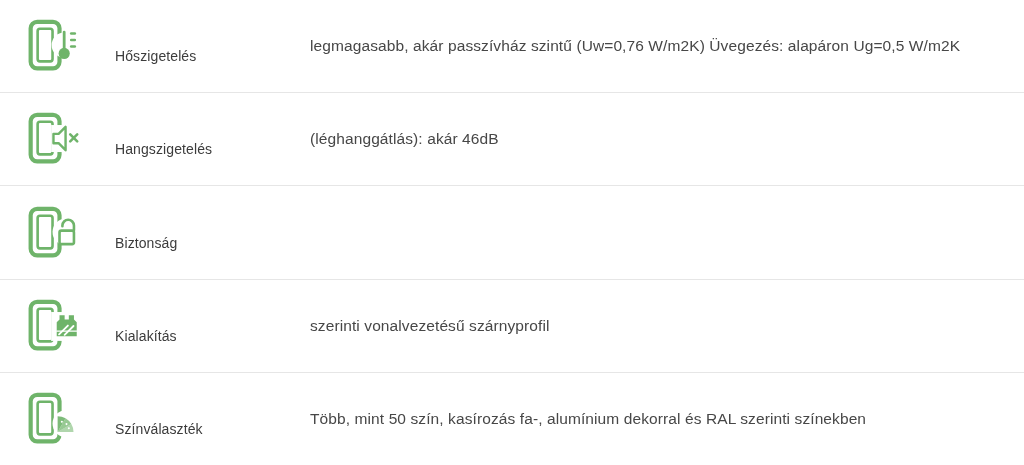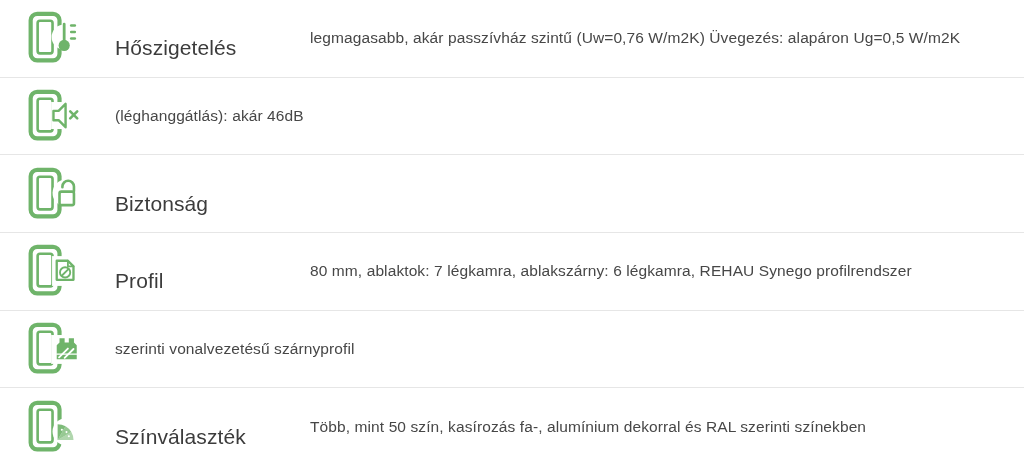--- a/index.html
+++ b/index.html
@@ -23,21 +23,21 @@
     border-bottom:1px solid var(--divider-color);
   }
   .spec-row:last-child{border-bottom:none;}
   .icon-cell{
     width:115px;flex-shrink:0;
     padding-left:26px;display:flex;align-items:center;
   }
   .icon-cell svg{color:var(--accent-green);display:block;}
   .label-cell{
     width:195px;flex-shrink:0;
-    font-size:21px;color:var(--label-color);letter-spacing:.1px;margin-top:20px;
+    font-size:14px;color:var(--label-color);letter-spacing:.1px;margin-top:20px;
   }
   .desc-cell{
     flex:1;padding-right:37px;
     font-size:15.5px;color:var(--desc-color);letter-spacing:.1px;
   }
   
   .fr-o{fill:none;stroke:currentColor;stroke-width:4.5;}
   .fr-i{fill:none;stroke:currentColor;stroke-width:2.8;}
   .ko{fill:#ffffff;stroke:none;}
   .ln{fill:none;stroke:currentColor;stroke-linecap:round;stroke-linejoin:round;}
@@ -69,64 +69,51 @@
   <div class="spec-row">
     <div class="icon-cell">
       <svg width="54" height="56" viewBox="0 0 58 60" aria-hidden="true">
         <rect class="fr-o" x="5" y="4" width="31" height="50" rx="7"></rect>
         <rect class="fr-i" x="12.5" y="11.5" width="16" height="35" rx="2.5"></rect>
         <rect class="ko" x="27" y="15" width="30" height="29"></rect>
         <path class="ln" d="M29.5 24.5 h5.5 l7.5 -7.5 v25 l-7.5 -7.5 h-5.5 z" stroke-width="2.6"></path>
         <path class="ln" d="M47.5 25 L55 32.5 M55 25 L47.5 32.5" stroke-width="2.8"></path>
       </svg>
     </div>
+    <div class="label-cell">Hangszigetelés</div>
     <div class="desc-cell">(léghanggátlás): akár 46dB</div>
   </div>
 
   <div class="spec-row">
     <div class="icon-cell">
       <svg width="54" height="56" viewBox="0 0 58 60" aria-hidden="true">
         <rect class="fr-o" x="5" y="4" width="31" height="50" rx="7"></rect>
         <rect class="fr-i" x="12.5" y="11.5" width="16" height="35" rx="2.5"></rect>
         <circle class="ko" cx="43" cy="29" r="14.5"></circle>
         <path class="ln" d="M51.5 27 v-5 a6.2 6.2 0 0 0 -12.4 0 v0.8" stroke-width="2.8"></path>
         <rect class="ln" x="36" y="27.5" width="15.5" height="14.5" rx="2" stroke-width="2.8"></rect>
       </svg>
     </div>
     <div class="label-cell">Biztonság</div>
   </div>
 
-  <div class="spec-row">
-    <div class="icon-cell">
-      <svg width="54" height="56" viewBox="0 0 58 60" aria-hidden="true">
-        <rect class="fr-o" x="5" y="4" width="31" height="50" rx="7"></rect>
-        <rect class="fr-i" x="12.5" y="11.5" width="16" height="35" rx="2.5"></rect>
-        <rect class="ko" x="28" y="14" width="30" height="32"></rect>
-        <path class="ln" d="M33 19 h12 l6 6 v14.5 h-18 z" stroke-width="2.5"></path>
-        <path class="ln" d="M45 19 v6 h6" stroke-width="2"></path>
-        <circle class="ln" cx="42" cy="31.5" r="5.5" stroke-width="2"></circle>
-        <path class="ln" d="M39.2 34.3 L45.3 28.2" stroke-width="2"></path>
-      </svg>
-    </div>
-    <div class="label-cell">Profil</div>
-    <div class="desc-cell">80 mm, ablaktok: 7 légkamra, ablakszárny: 6 légkamra, REHAU Synego profilrendszer</div>
-  </div>
 
   <div class="spec-row">
     <div class="icon-cell">
       <svg width="54" height="56" viewBox="0 0 58 60" aria-hidden="true">
         <rect class="fr-o" x="5" y="4" width="31" height="50" rx="7"></rect>
         <rect class="fr-i" x="12.5" y="11.5" width="16" height="35" rx="2.5"></rect>
         <rect class="ko" x="27" y="15" width="31" height="31"></rect>
         <path class="fl" d="M33 41 V26 l3 -3 v-4.5 h5.5 v4.5 h4.5 v-4.5 h5.5 v4.5 l3 3 V41 z"></path>
         <path class="wln" d="M35.5 39 L45 29.5" stroke-width="2"></path>
         <path class="wln" d="M41.5 39.5 L51 30" stroke-width="2"></path>
         <path class="wln" d="M33 35.5 h21.5" stroke-width="1.4"></path>
       </svg>
     </div>
+    <div class="label-cell">Kialakítás</div>
     <div class="desc-cell">szerinti vonalvezetésű szárnyprofil</div>
   </div>
 
   <div class="spec-row">
     <div class="icon-cell">
       <svg width="54" height="56" viewBox="0 0 58 60" aria-hidden="true">
         <rect class="fr-o" x="5" y="4" width="31" height="50" rx="7"></rect>
         <rect class="fr-i" x="12.5" y="11.5" width="16" height="35" rx="2.5"></rect>
         <circle class="ko" cx="43" cy="35" r="14.5"></circle>
         <path class="fl" opacity="0.9" d="M34 44 L34 27 A17 17 0 0 1 42.5 29.3 Z" stroke="#fff" stroke-width="1.4"></path>

